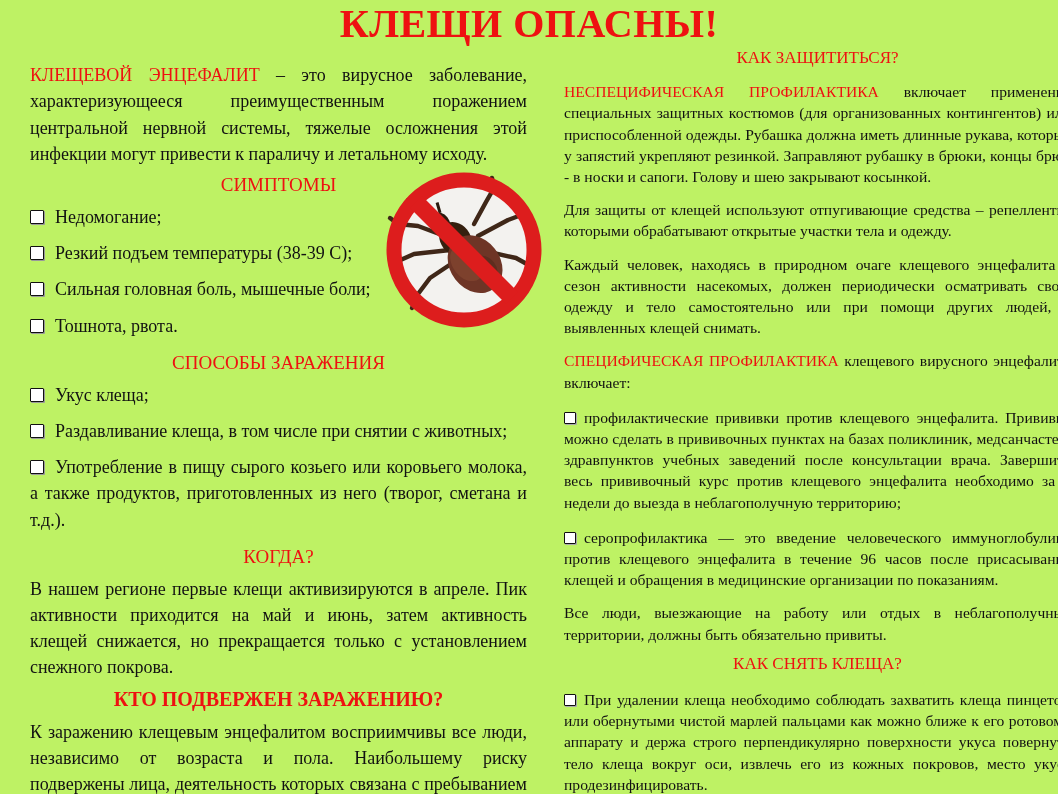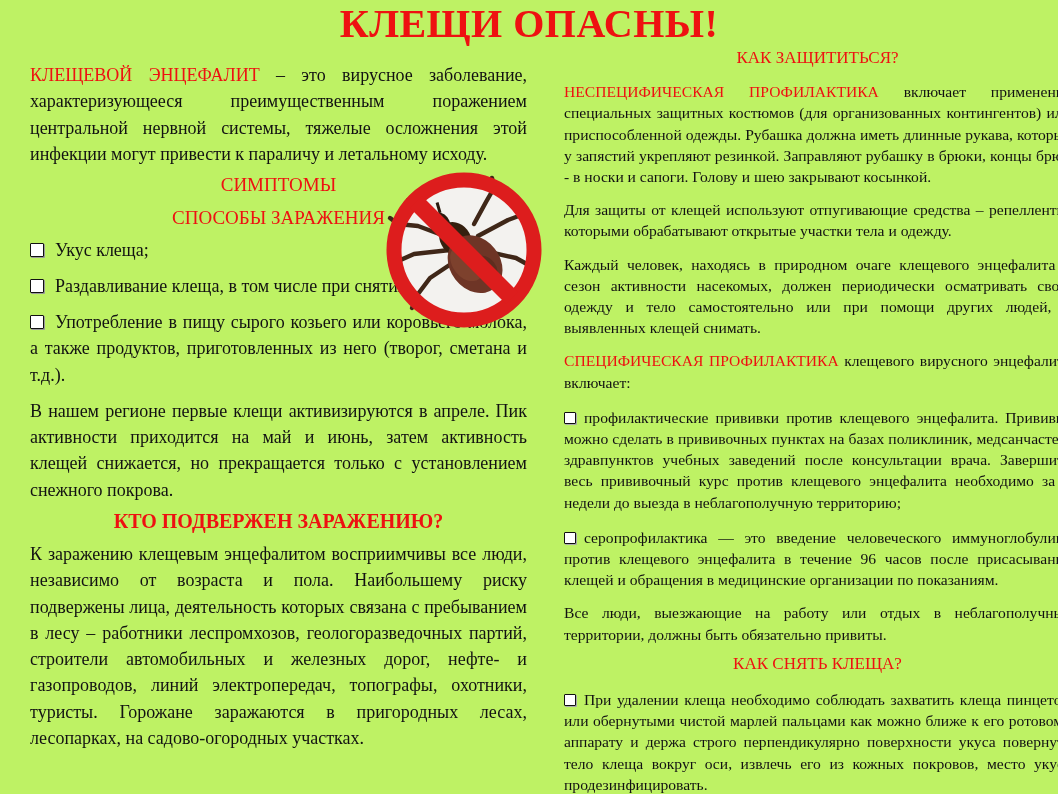--- a/index.html
+++ b/index.html
@@ -44,28 +44,35 @@
 <body>
 
 <div class="page">
 
   <h1 class="page-title">КЛЕЩИ ОПАСНЫ!</h1>
 
   <div class="col col-left">
     <p class="para"><span class="red-lead">КЛЕЩЕВОЙ ЭНЦЕФАЛИТ</span> <span>– это вирусное заболевание, характеризующееся преимущественным поражением центральной нервной системы, тяжелые осложнения этой инфекции могут привести к параличу и летальному исходу.</span></p>
 
     <div class="red-head">СИМПТОМЫ</div>
+    <div>
+      <p class="li"><span class="cb"></span><span>Недомогание;</span></p>
+      <p class="li"><span class="cb"></span><span>Резкий подъем температуры (38-39 С);</span></p>
+      <p class="li"><span class="cb"></span><span>Сильная головная боль, мышечные боли;</span></p>
+      <p class="li"><span class="cb"></span><span>Тошнота, рвота.</span></p>
+    </div>
 
     <div class="red-head">СПОСОБЫ ЗАРАЖЕНИЯ</div>
     <div>
       <p class="li"><span class="cb"></span><span>Укус клеща;</span></p>
       <p class="li"><span class="cb"></span><span>Раздавливание клеща, в том числе при снятии с животных;</span></p>
       <p class="li"><span class="cb"></span><span>Употребление в пищу сырого козьего или коровьего молока, а также продуктов, приготовленных из него (творог, сметана и т.д.).</span></p>
     </div>
 
+    <div class="red-head">КОГДА?</div>
     <p class="para">В нашем регионе первые клещи активизируются в апреле. Пик активности приходится на май и июнь, затем активность клещей снижается, но прекращается только с установлением снежного покрова.</p>
 
     <div class="red-head bold">КТО ПОДВЕРЖЕН ЗАРАЖЕНИЮ?</div>
     <p class="para">К заражению клещевым энцефалитом восприимчивы все люди, независимо от возраста и пола. Наибольшему риску подвержены лица, деятельность которых связана с пребыванием в лесу – работники леспромхозов, геологоразведочных партий, строители автомобильных и железных дорог, нефте- и газопроводов, линий электропередач, топографы, охотники, туристы. Горожане заражаются в пригородных лесах, лесопарках, на садово-огородных участках.</p>
   </div>
 
   <svg class="tick-sign" viewBox="0 0 172 176" xmlns="http://www.w3.org/2000/svg">
 
     <circle cx="86" cy="88" r="64" fill="#f3f2ef"></circle>
 

